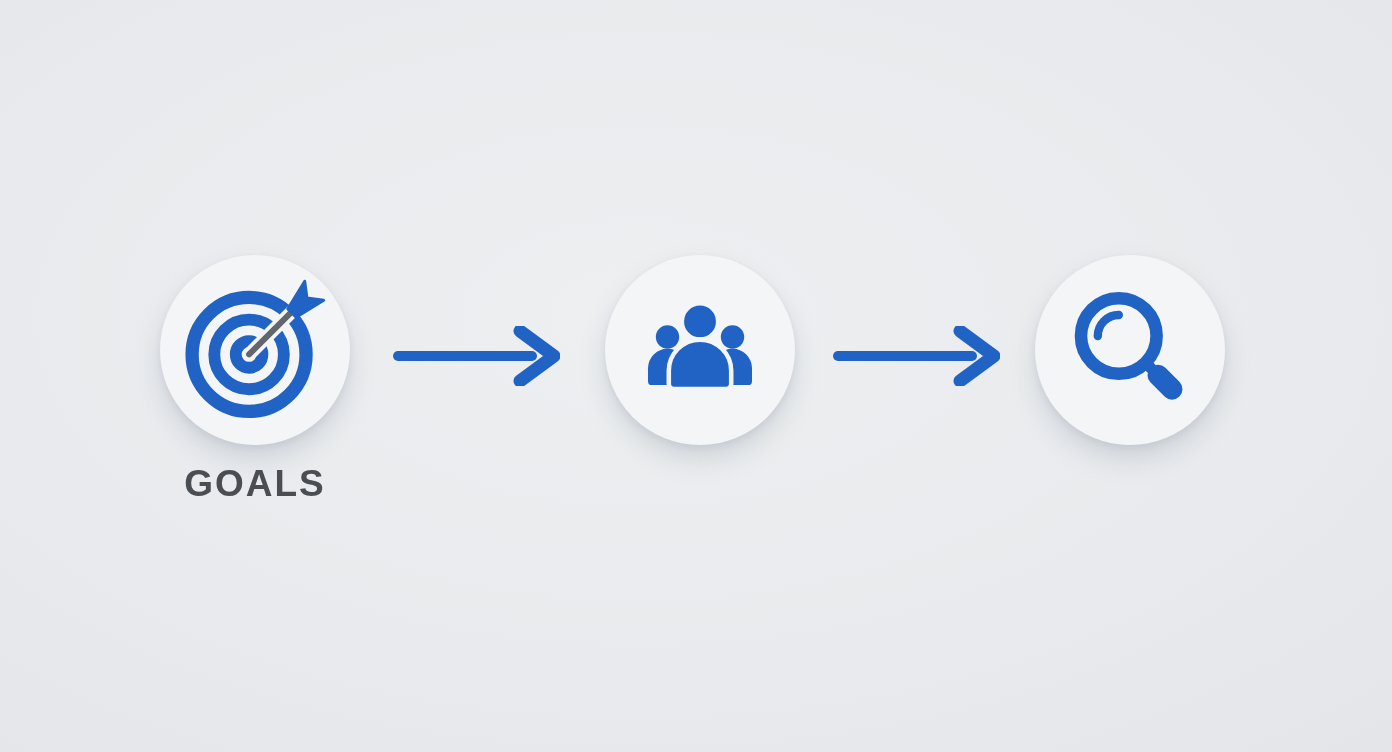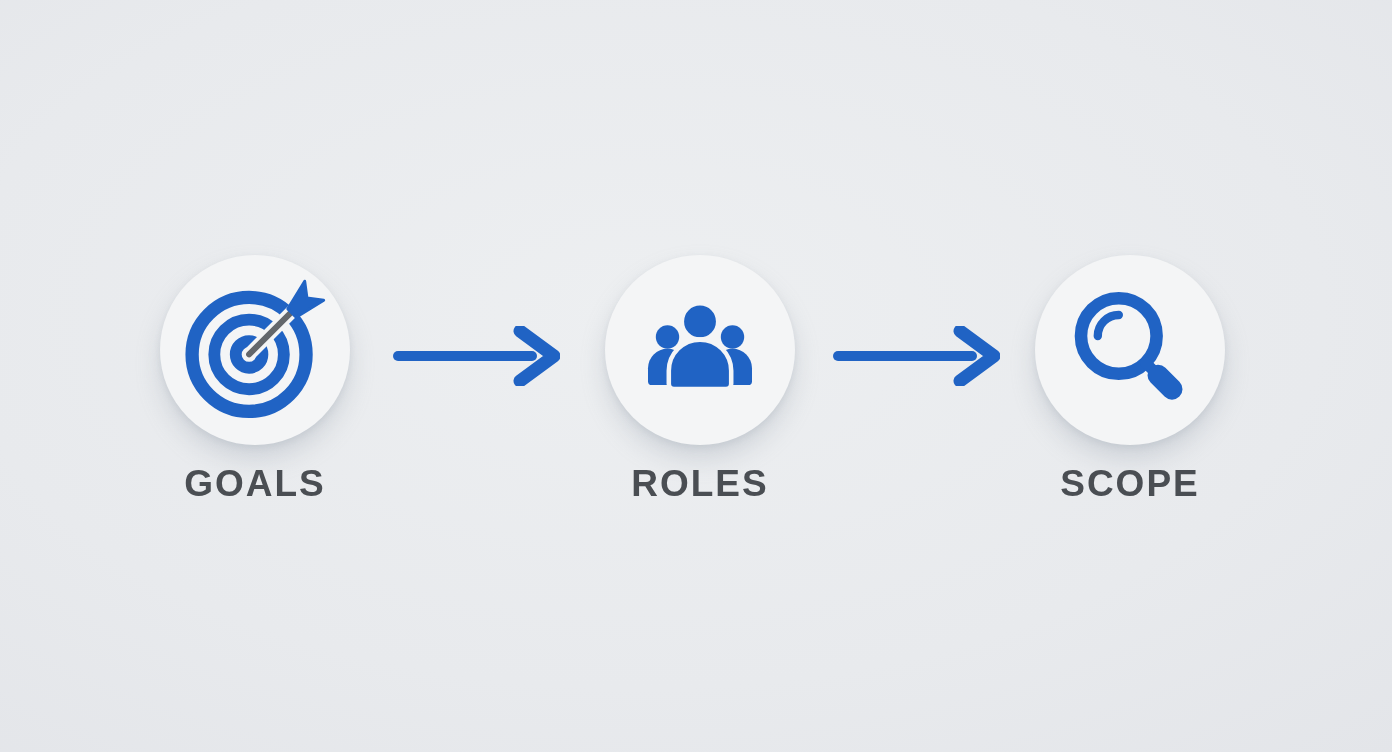--- a/index.html
+++ b/index.html
@@ -93,35 +93,33 @@
       <circle cx="25" cy="40" r="9" fill="#2063c4"></circle>
       <path d="M10,64 a15,15 0 0 1 30,0 v10 a3,3 0 0 1 -3,3 h-24 a3,3 0 0 1 -3,-3 z" fill="#2063c4"></path>
 
       <circle cx="75" cy="40" r="9" fill="#2063c4"></circle>
       <path d="M60,64 a15,15 0 0 1 30,0 v10 a3,3 0 0 1 -3,3 h-24 a3,3 0 0 1 -3,-3 z" fill="#2063c4"></path>
 
       <circle cx="50" cy="28" r="14" fill="#2063c4" stroke="#f4f5f6" stroke-width="3.5"></circle>
       <path d="M26,66 a24,24 0 0 1 48,0 v10 a4,4 0 0 1 -4,4 h-40 a4,4 0 0 1 -4,-4 z" fill="#2063c4" stroke="#f4f5f6" stroke-width="3.5"></path>
     </svg>
   </div>
-  <div class="step-label">ROLES</div>
 </div>
 
 <svg class="connector connector-2" viewBox="0 0 170 60">
   <line x1="8" y1="30" x2="142" y2="30" stroke="#2063c4" stroke-width="10" stroke-linecap="round"></line>
   <polyline points="130,5 164,30 130,55" fill="none" stroke="#2063c4" stroke-width="13" stroke-linecap="round" stroke-linejoin="round"></polyline>
 </svg>
 
 <div class="step step-3">
   <div class="icon-circle">
     <svg width="140" height="140" viewBox="0 0 100 100">
 
       <circle cx="42" cy="40" r="27" fill="none" stroke="#2063c4" stroke-width="9"></circle>
 
       <path d="M27,40 A15,15 0 0 1 42,25" fill="none" stroke="#2063c4" stroke-width="6" stroke-linecap="round"></path>
 
       <line x1="61" y1="59" x2="68" y2="66" stroke="#2063c4" stroke-width="8" stroke-linecap="round"></line>
 
       <line x1="70" y1="68" x2="80" y2="78" stroke="#2063c4" stroke-width="15" stroke-linecap="round"></line>
     </svg>
   </div>
-  <div class="step-label">SCOPE</div>
 </div>
 
 </body></html>

